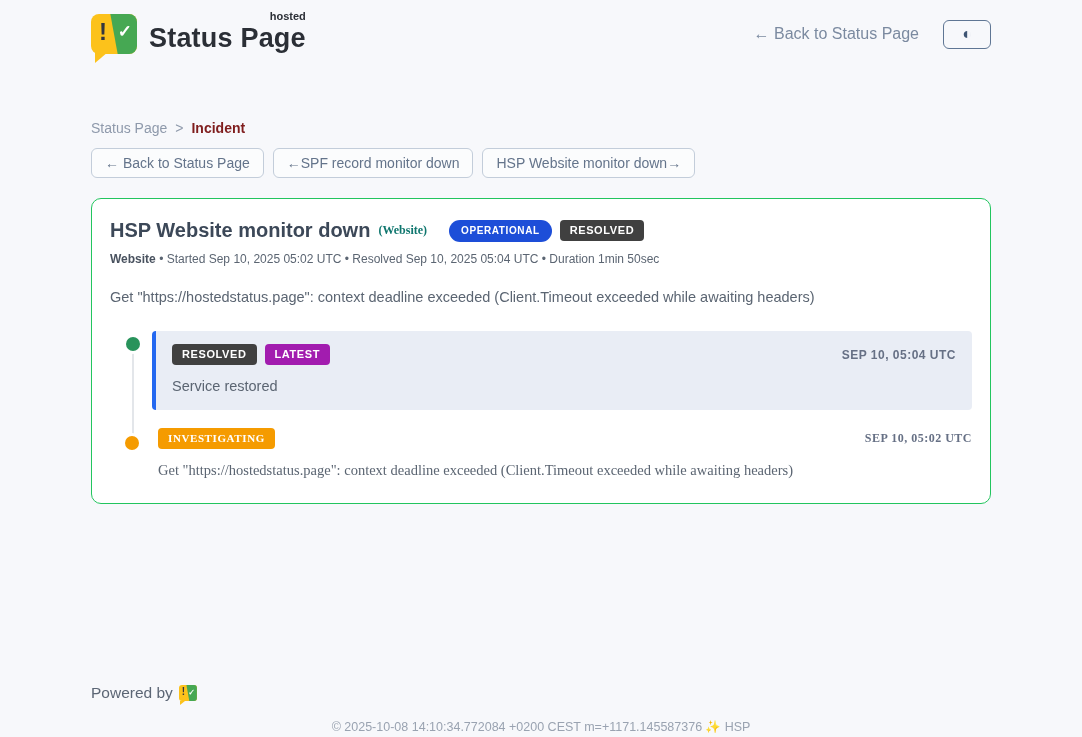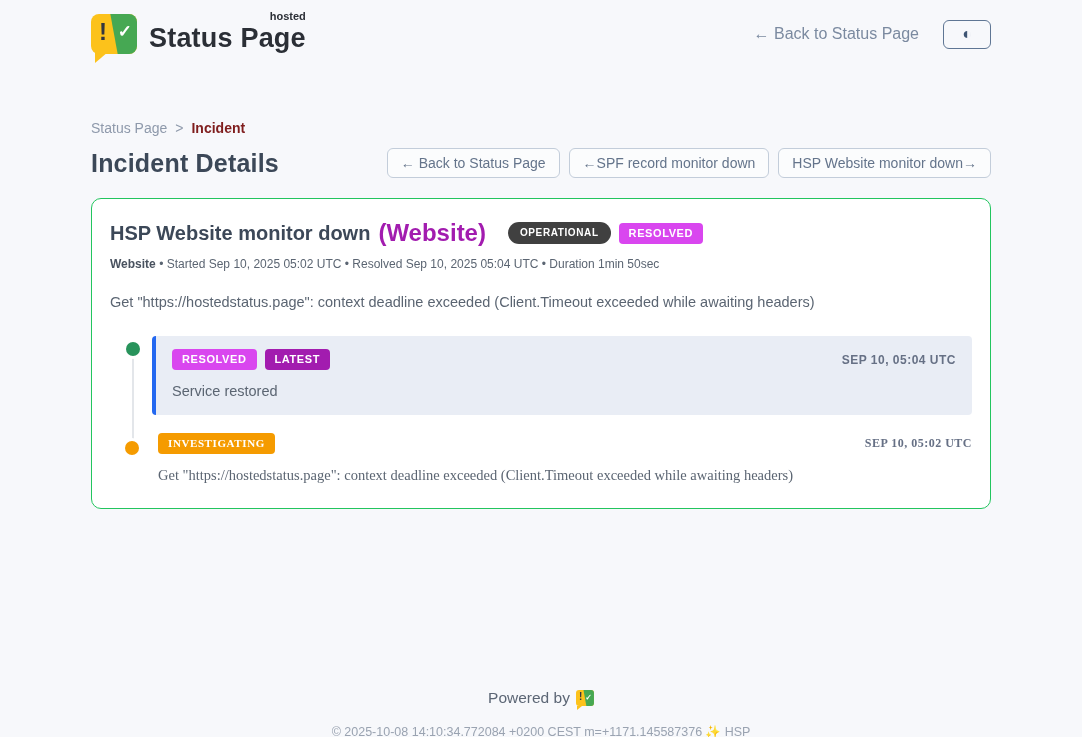--- a/index.html
+++ b/index.html
@@ -67,27 +67,27 @@
     font-family:"Liberation Sans", sans-serif; white-space:nowrap;
   }
 
   
   .card {
     margin-top:20px; background:#ffffff; border:1px solid #22c55e;
     border-radius:10px; padding:20px 18px 24px 18px;
   }
   .card-title-row { display:flex; align-items:center; gap:8px; flex-wrap:wrap; }
   .incident-title { font-size:20px; font-weight:800; color:#3c4858; }
-  .incident-scope { font-size:24px; font-weight:600; color:#a21caf; }
+  .incident-scope { font-size:12px; font-weight:600; color:#0f766e;font-family:Liberation Serif, serif; }
   .badge {
     display:inline-block; color:#fff; font-weight:700; letter-spacing:0.6px;
     font-size:11px; padding:5px 10px; border-radius:4px; line-height:1;
   }
-  .badge-operational { background:#404040; border-radius:999px; font-size:10px; padding:6px 12px; margin-left:14px; }
-  .badge-resolved { background:#d946ef; }
+  .badge-operational { background:#1d4ed8; border-radius:999px; font-size:10px; padding:6px 12px; margin-left:14px; }
+  .badge-resolved { background:#404040; }
   .badge-latest { background:#a21caf; }
   .badge-investigating { background:#f59b00; }
 
   .incident-meta { margin-top:10px; font-size:12px; color:#5b6572; }
   .incident-meta .service { font-weight:700; color:#49525f; }
   .incident-description { margin-top:23px; font-size:14.5px; color:#5b6572; }
 
   
   .timeline { position:relative; margin-top:26px; padding-left:42px; }
   .timeline-rail {
@@ -107,21 +107,21 @@
     padding:13px 16px 16px 16px;
   }
   .entry-plain { padding:0 0 0 6px; }
   .entry-head { display:flex; align-items:center; justify-content:space-between; }
   .entry-badges { display:flex; gap:8px; }
   .entry-timestamp { font-size:12px; font-weight:600; color:#667085; letter-spacing:0.5px; }
   .entry-message { margin-top:13px; font-size:14.5px; color:#5b6572; }
 
   
   .footer { margin-top:180px; text-align:center; }
-  .powered-row { display:flex; align-items:center; justify-content:center; gap:6px; font-size:15.5px; color:#5c6675; }
+  .powered-row { display:flex; align-items:center; gap:6px; font-size:15.5px; color:#5c6675; }
   .mini-logo {
     width:18px; height:16px; position:relative; display:inline-block; cursor:pointer;
   }
   .mini-body { position:absolute; inset:0; border-radius:3px; overflow:hidden; background:#fcc21b; }
   .mini-green { position:absolute; inset:0; background:#46a853; clip-path:polygon(42% 0, 100% 0, 100% 100%, 58% 100%); }
   .mini-exclaim { position:absolute; left:3px; top:1px; font-size:10px; font-weight:800; color:#33373f; z-index:2; }
   .mini-check { position:absolute; right:2px; top:3px; color:#fff; font-size:8px; font-weight:800; z-index:2; }
   .mini-tail { position:absolute; left:1px; bottom:-4px; width:0; height:0; border-left:5px solid #fcc21b; border-bottom:4px solid transparent; }
   .copyright { margin-top:17px; font-size:12.5px; color:#9aa3b1; padding-bottom:24px; }
 </style>
@@ -155,21 +155,20 @@
 
 <main class="main container">
 
   <nav class="breadcrumb">
     <span class="root">Status Page</span>
     <span>&gt;</span>
     <span class="current">Incident</span>
   </nav>
 
   <div class="title-row">
-    <h1 class="page-title">Incident Details</h1>
     <div class="nav-buttons">
       <button class="nav-btn">← Back to Status Page</button>
       <button class="nav-btn">←SPF record monitor down</button>
       <button class="nav-btn">HSP Website monitor down→</button>
     </div>
   </div>
 
   <section class="card">
     <div class="card-title-row">
       <h2 class="incident-title">HSP Website monitor down</h2>

